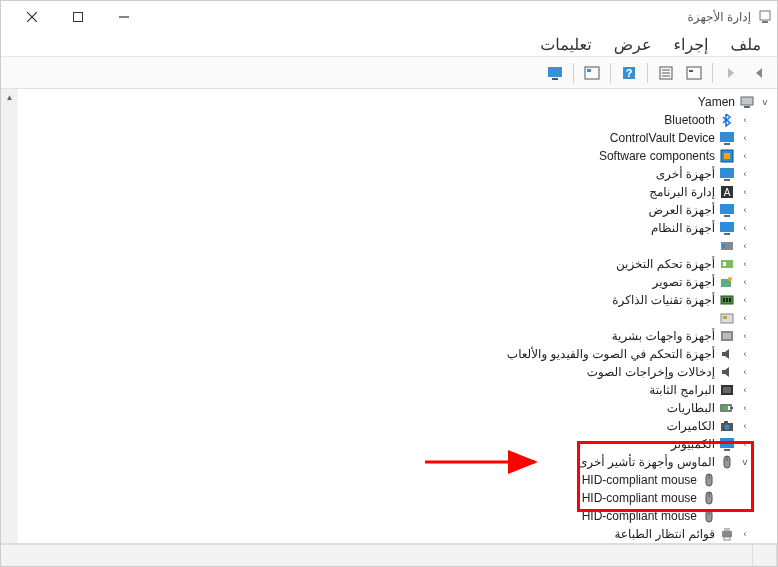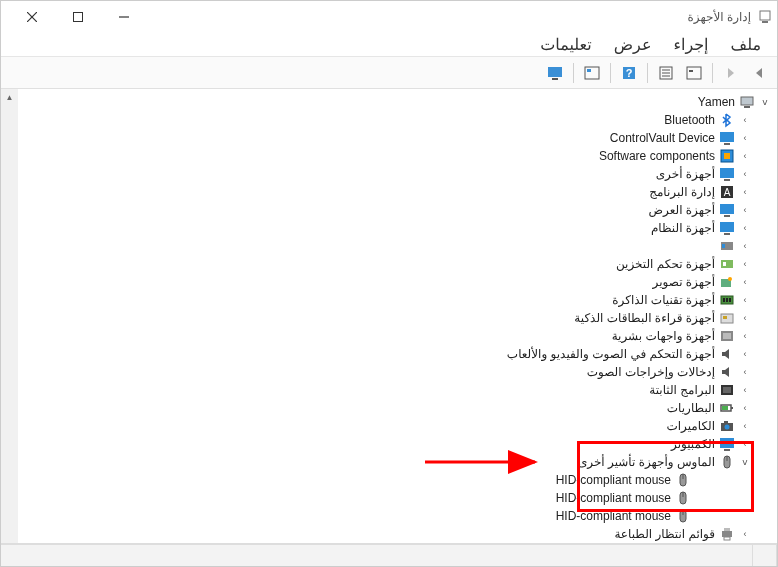--- a/index.html
+++ b/index.html
@@ -26,21 +26,21 @@
 
 
 .tree-wrap { flex: 1; display: flex; overflow: hidden; border-bottom: 1px solid #ddd; }
 .scrollbar { width: 17px; background: #f1f1f1; display: flex; flex-direction: column; justify-content: flex-start; align-items: center; }
 .scroll-arrow { width: 17px; height: 17px; display: flex; align-items: center; justify-content: center; font-size: 8px; color: #666; background: #f1f1f1; }
 .tree { flex: 1; overflow: hidden; padding: 4px 0; font-size: 12px; color: #222; }
 .tree-node { display: flex; align-items: center; gap: 4px; height: 18px; padding-right: 6px; }
 .tree-node .label { white-space: nowrap; text-align: right; }
 .node-lv0 { padding-right: 6px; }
 .node-lv1 { padding-right: 26px; }
-.node-lv2 { padding-right: 70px; }
+.node-lv2 { padding-right: 44px; }
 .expander { width: 12px; height: 12px; display: inline-flex; align-items: center; justify-content: center; font-size: 9px; color: #555; }
 .node-icon { width: 16px; height: 16px; display: inline-flex; align-items: center; justify-content: center; }
 
 
 .highlight-box { position: absolute; border: 3px solid #ff0000; pointer-events: none; }
 .arrow { position: absolute; pointer-events: none; }
 
 
 .statusbar { height: 22px; background: #f3f3f3; border-top: 1px solid #ddd; }
 .statusbar-inner { display:flex; height:100%; }
@@ -262,21 +262,20 @@
           <span class="label">أجهزة تقنيات الذاكرة</span>
         </div>
         <div class="tree-node node-lv1">
           <span class="expander">›</span>
           <span class="node-icon">
             <svg width="16" height="16">
               <rect x="2" y="4" width="12" height="9" fill="#ddd" stroke="#888"></rect>
               <rect x="4" y="6" width="4" height="3" fill="#c9a227"></rect>
             </svg>
           </span>
-          <span class="label">أجهزة قراءة البطاقات الذكية</span>
         </div>
         <div class="tree-node node-lv1">
           <span class="expander">›</span>
           <span class="node-icon">
             <svg width="16" height="16">
               <rect x="2" y="3" width="12" height="10" fill="#888"></rect>
               <rect x="4" y="5" width="8" height="6" fill="#bbb"></rect>
             </svg>
           </span>
           <span class="label">أجهزة واجهات بشرية</span>

